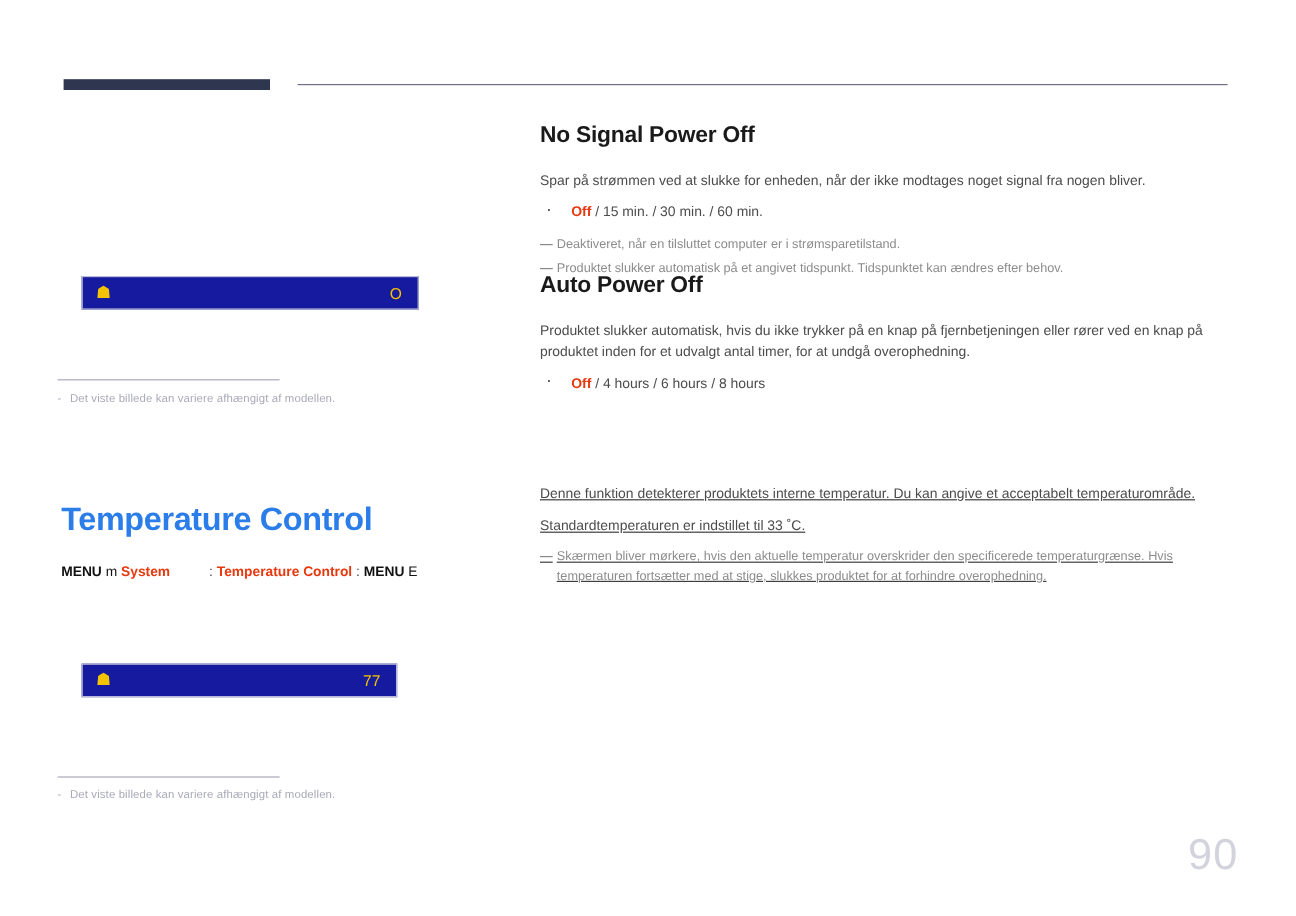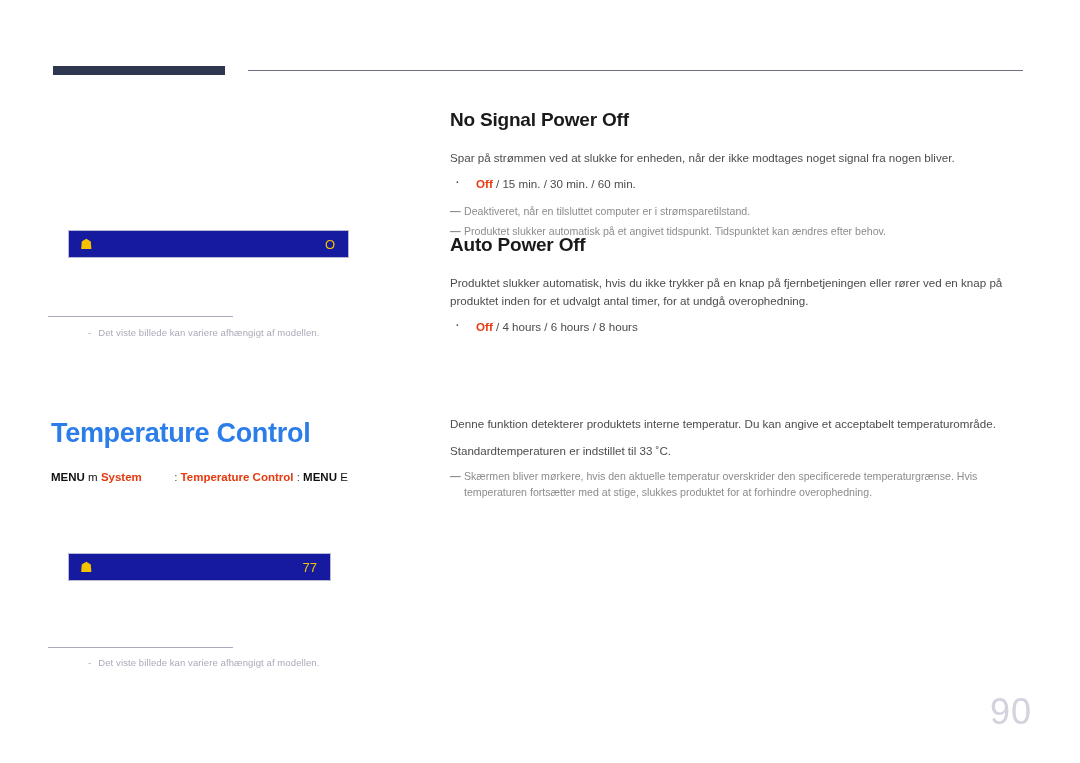--- a/index.html
+++ b/index.html
@@ -86,21 +86,20 @@
   #footnote-rule-1 { top: 316px; }
   #footnote-rule-2 { top: 647px; }
 
   .footnote {
     position: absolute;
     left: 48px;
     font-size: 9.5px;
     color: #a9aab8;
     letter-spacing: .1px;
     white-space: nowrap;
-    margin-left: 40px;
   }
   #footnote-1 { top: 327px; }
   #footnote-2 { top: 657px; }
   .footnote .dash { margin-right: 7px; }
 
   
   #temp-heading {
     position: absolute;
     left: 51px;
     top: 418px;
@@ -123,21 +122,21 @@
   #menu-path .sep { color: #4a4a4a; }
   #menu-path .gap { display: inline-block; width: 26px; }
 
   
   .section { margin-bottom: 0; }
   .sec-title {
     font-size: 19px;
     font-weight: bold;
     color: #1a1a1a;
     letter-spacing: -.2px;
-    margin: 11px 0 18px 0;
+    margin: 4px 0 18px 0;
   }
   .para {
     font-size: 11.6px;
     color: #4c4c4c;
     line-height: 1.55;
     margin: 0 0 9px 0;
   }
   .bullet-line {
     display: flex;
     font-size: 11.6px;
@@ -166,21 +165,21 @@
   .note-dash {
     flex: 0 0 14px;
     color: #8c8c8c;
     font-weight: bold;
   }
   .note-text { flex: 1; }
 
   
   #sec-nosignal { position: absolute; left: 0; top: 3px; width: 580px; }
   #sec-autopoweroff { position: absolute; left: 0; top: 128px; width: 580px; }
-  #sec-tempcontrol { position: absolute; left: 0; top: 320px; width: 580px; }
+  #sec-tempcontrol { position: absolute; left: 0; top: 308px; width: 580px; text-decoration: underline; }
 
   .hi-red { color: #e8380d; font-weight: bold; }
 
   
   #page-number {
     position: absolute;
     right: 48px;
     bottom: 30px;
     font-size: 36px;
     color: #d3d3dd;

